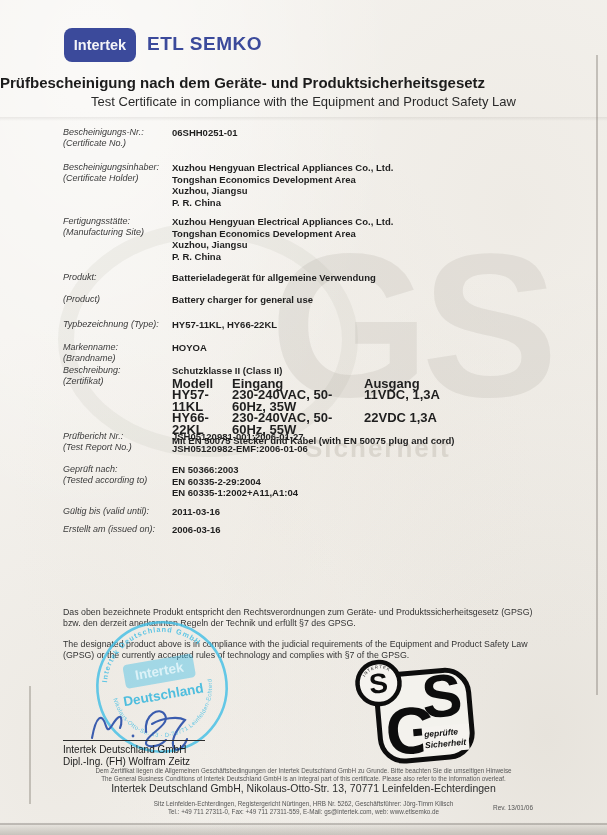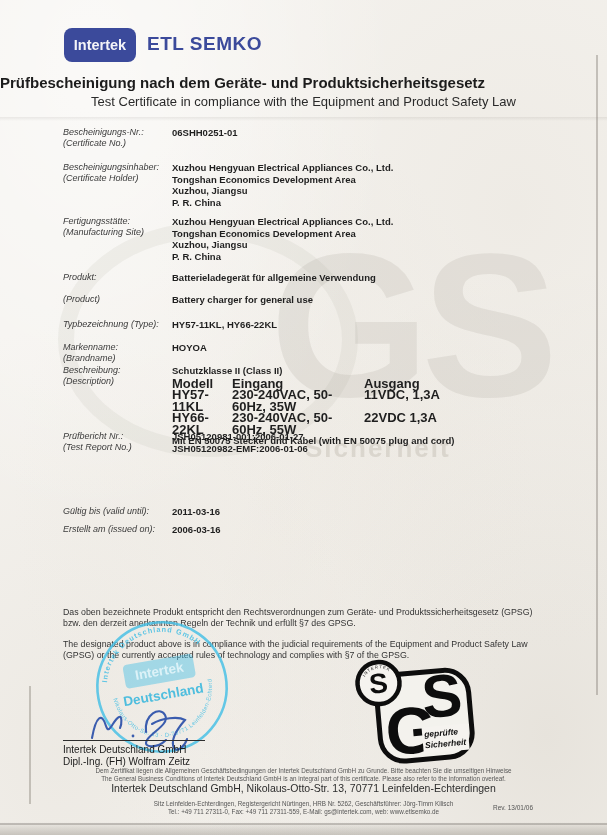--- a/index.html
+++ b/index.html
@@ -125,21 +125,21 @@
     <div class="lbl">
       <div>Markenname:</div>
       <div>(Brandname)</div>
     </div>
     <div class="val">HOYOA</div>
   </div>
 
   <div class="abs field" style="top:365px">
     <div class="lbl">
       <div>Beschreibung:</div>
-      <div>(Description)</div>
+      <div>(Zertifikat)</div>
     </div>
     <div>
       <div class="val">Schutzklasse II (Class II)</div>
       <table class="dtable">
         <tbody>
             <tr>
           <td class="c1">Modell</td>
           <td class="c2">Eingang</td>
           <td>Ausgang</td>
         </tr>
@@ -161,20 +161,29 @@
 
   <div class="abs field" style="top:431px">
     <div class="lbl">
       <div>Prüfbericht Nr.:</div>
       <div>(Test Report No.)</div>
     </div>
     <div class="val">JSH05120981-001:2006-01-27
 JSH05120982-EMF:2006-01-06</div>
   </div>
 
+  <div class="abs field" style="top:464px">
+    <div class="lbl">
+      <div>Geprüft nach:</div>
+      <div>(Tested according to)</div>
+    </div>
+    <div class="val">EN 50366:2003
+EN 60335-2-29:2004
+EN 60335-1:2002+A11,A1:04</div>
+  </div>
 
   <div class="abs field" style="top:506px">
     <div class="lbl">Gültig bis (valid until):</div>
     <div class="val">2011-03-16</div>
   </div>
 
   <div class="abs field" style="top:524px">
     <div class="lbl">Erstellt am (issued on):</div>
     <div class="val">2006-03-16</div>
   </div>

